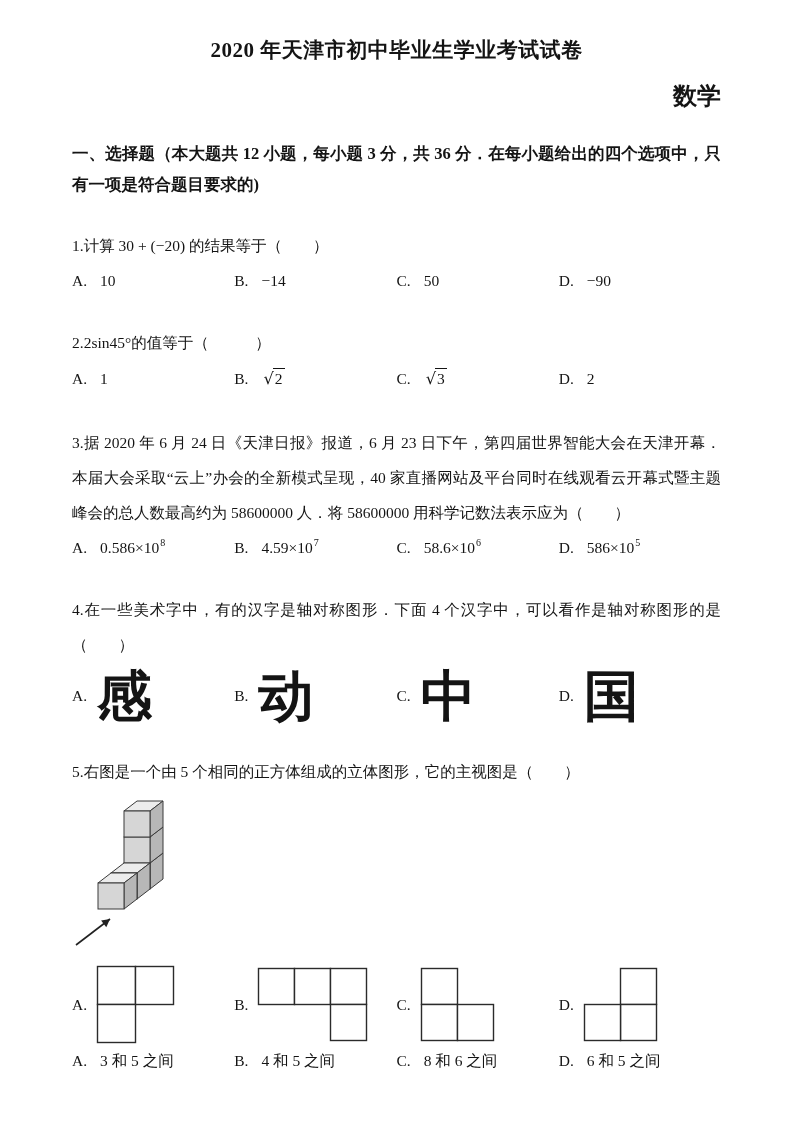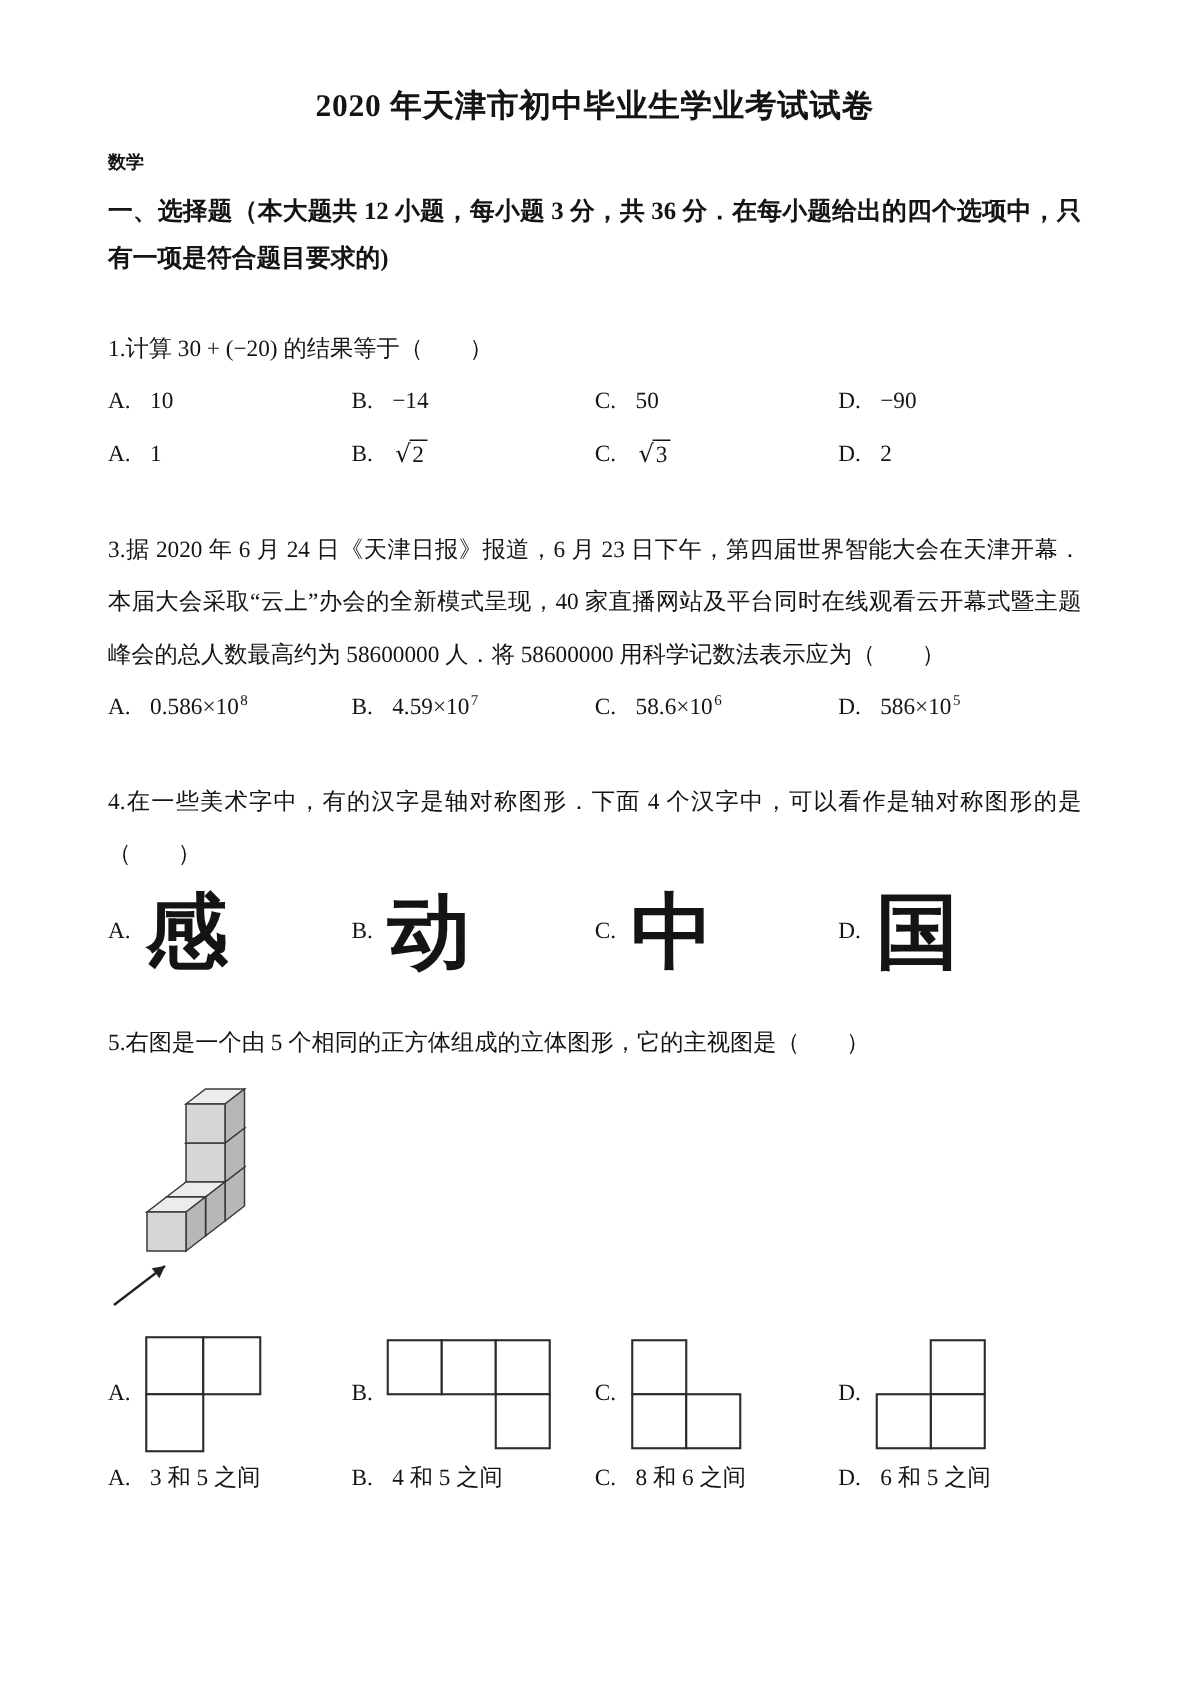--- a/index.html
+++ b/index.html
@@ -2,24 +2,24 @@
 <html><head>
 <meta charset="utf-8">
 <style>
   * { margin: 0; padding: 0; box-sizing: border-box; }
   html, body { background: #ffffff; }
   body {
     width: 793px; height: 1122px; overflow: hidden;
     color: #141414;
     font-family: "Liberation Serif", "DejaVu Serif", serif;
   }
-  .page { padding: 56px 72px 0 72px; }
+  .page { padding: 36px 72px 0 72px; }
   .title { font-size: 21px; font-weight: 700; text-align: center; letter-spacing: .5px; }
-  .subject { font-size: 12px; font-weight: 700; text-align: left; margin-top: 16px; }
-  .section-head { margin-top: 8px; font-size: 16.5px; font-weight: 700; line-height: 1.9; text-align: justify; }
+  .subject { font-size: 24px; font-weight: 700; text-align: right; margin-top: 16px; }
+  .section-head { margin-top: 26px; font-size: 16.5px; font-weight: 700; line-height: 1.9; text-align: justify; }
   .stem { margin-top: 28px; font-size: 15.5px; line-height: 2.25; text-align: justify; }
   .opt-row { display: grid; grid-template-columns: repeat(4, 1fr); font-size: 15.5px; line-height: 2.25; align-items: center; }
   .opt { display: flex; align-items: center; }
   .opt-label { margin-right: 13px; white-space: nowrap; }
   sup { font-size: 10px; vertical-align: super; margin-left: 1px; }
   .rad-sign { font-family: "DejaVu Sans", sans-serif; font-size: 1.05em; margin: 0 -1px 0 2px; }
   .rad-num { border-top: 1.4px solid currentColor; line-height: 1.15; display: inline-block; padding: 1px 2px 0 2px; }
   .char-row { margin-top: 4px; }
   .big-char { font-size: 55px; font-weight: 700; line-height: 1.08; }
   .char-row .opt-label { margin-right: 10px; }
@@ -54,20 +54,21 @@
         <span class="opt-text">50</span>
       </div>
       <div class="opt">
         <span class="opt-label">D.</span>
         <span class="opt-text">−90</span>
       </div>
     </div>
   </section>
 
   <section>
+    <p class="stem">2.2sin45°的值等于（　　　）</p>
     <div class="opt-row">
       <div class="opt">
         <span class="opt-label">A.</span>
         <span class="opt-text">1</span>
       </div>
       <div class="opt">
         <span class="opt-label">B.</span>
         <span class="opt-text"><span class="rad-sign">√</span><span class="rad-num">2</span></span>
       </div>
       <div class="opt">

